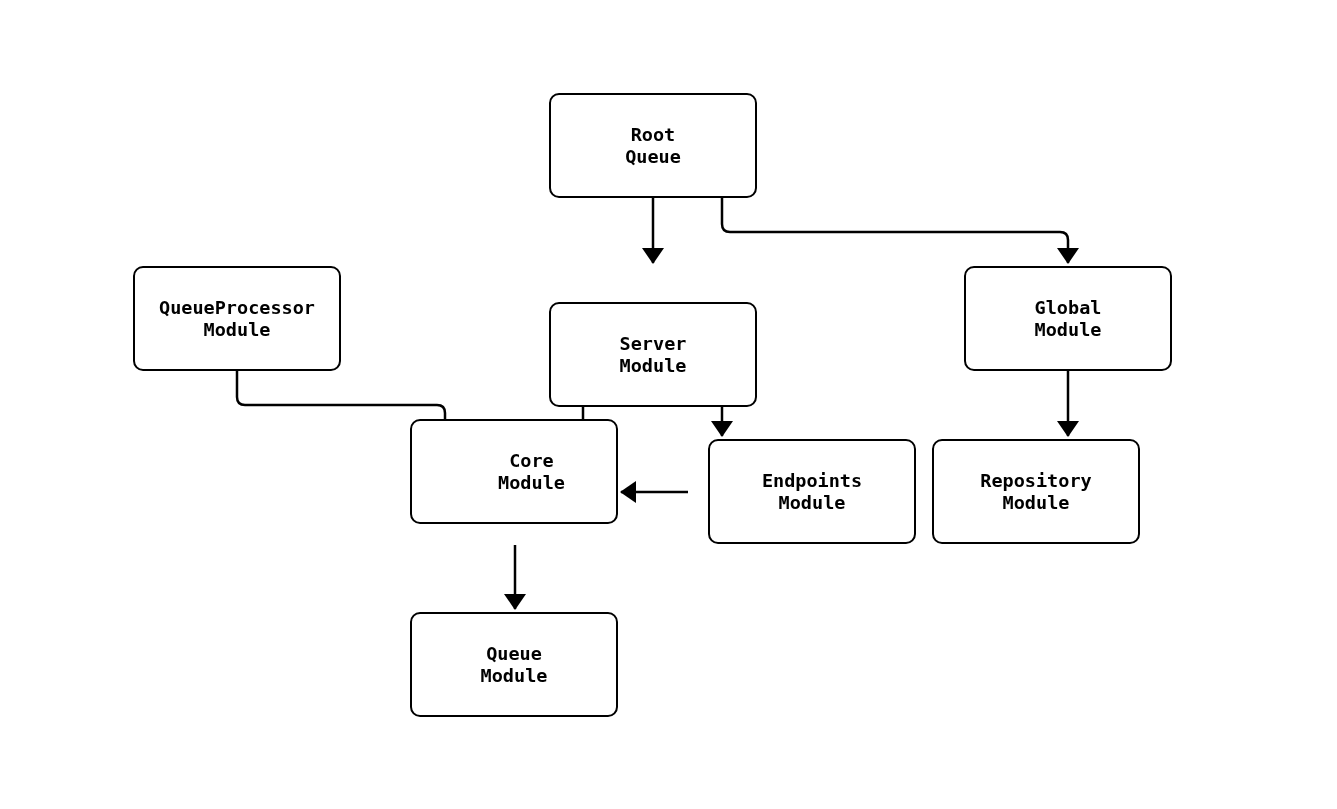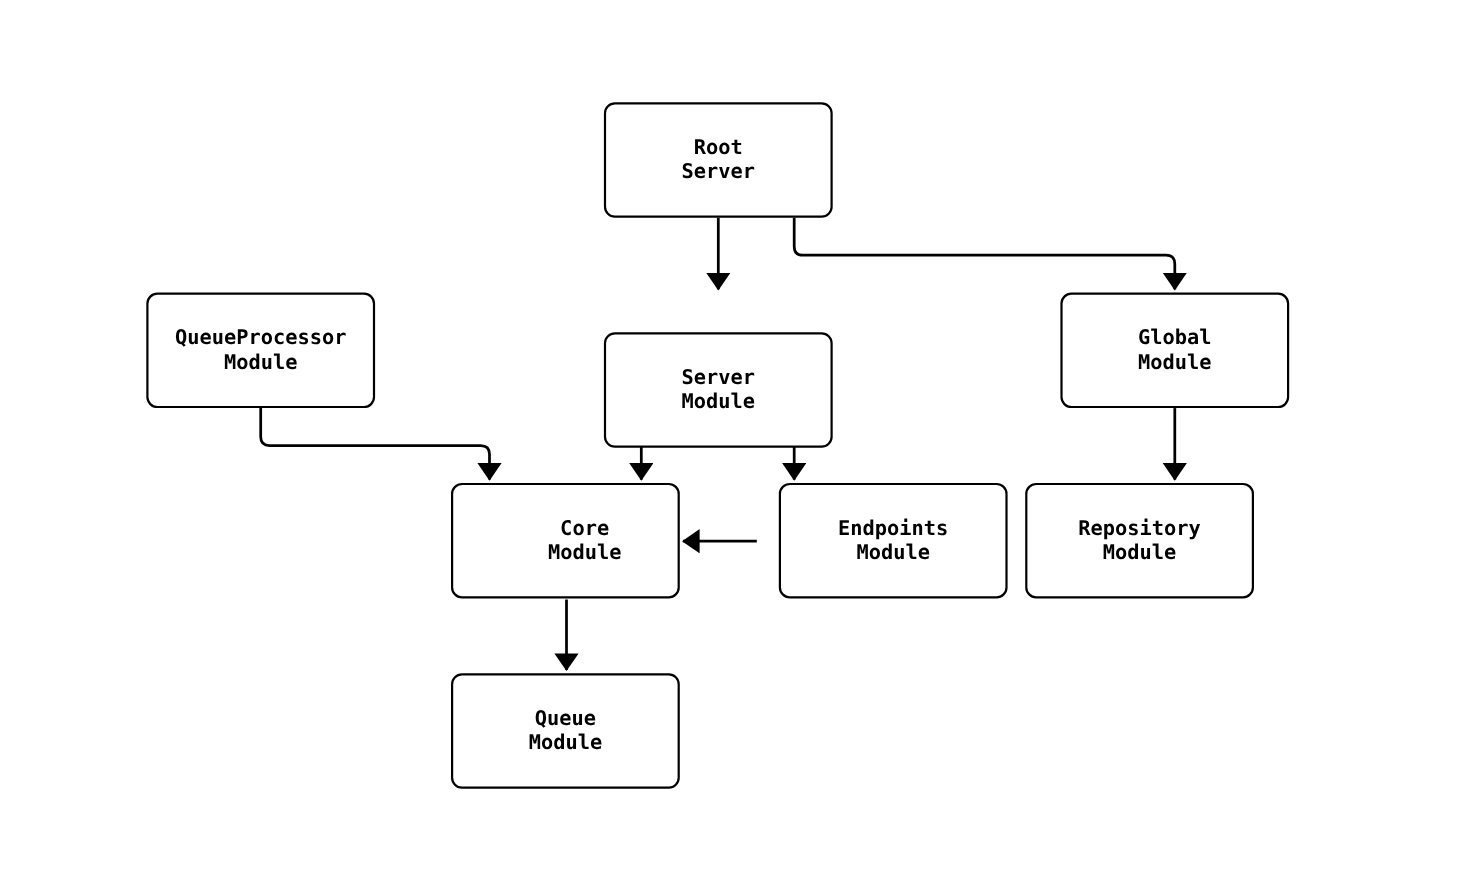--- a/index.html
+++ b/index.html
@@ -72,39 +72,39 @@
 
     <path class="edge" d="M688,492 L621,492" marker-end="url(#arrowhead)"></path>
 
     <path class="edge" d="M515,545 L515,609" marker-end="url(#arrowhead)"></path>
 
     <path class="edge" d="M1068,371 L1068,436" marker-end="url(#arrowhead)"></path>
   </svg>
 
   <div class="node" style="left:549px; top:93px;">
     <span class="node-label">Root
-Server</span>
+Queue</span>
   </div>
 
   <div class="node" style="left:133px; top:266px;align-items:center;">
     <span class="node-label">QueueProcessor
 Module</span>
   </div>
 
   <div class="node" style="left:549px; top:266px;margin-top:36px;">
     <span class="node-label">Server
 Module</span>
   </div>
 
   <div class="node" style="left:964px; top:266px;">
     <span class="node-label">Global
 Module</span>
   </div>
 
-  <div class="node" style="left:410px; top:439px;padding-left:35px;">
+  <div class="node" style="left:410px; top:419px;padding-left:35px;">
     <span class="node-label">Core
 Module</span>
   </div>
 
   <div class="node" style="left:688px; top:439px;margin-left:20px;">
     <span class="node-label">Endpoints
 Module</span>
   </div>
 
   <div class="node" style="left:932px; top:439px;">

